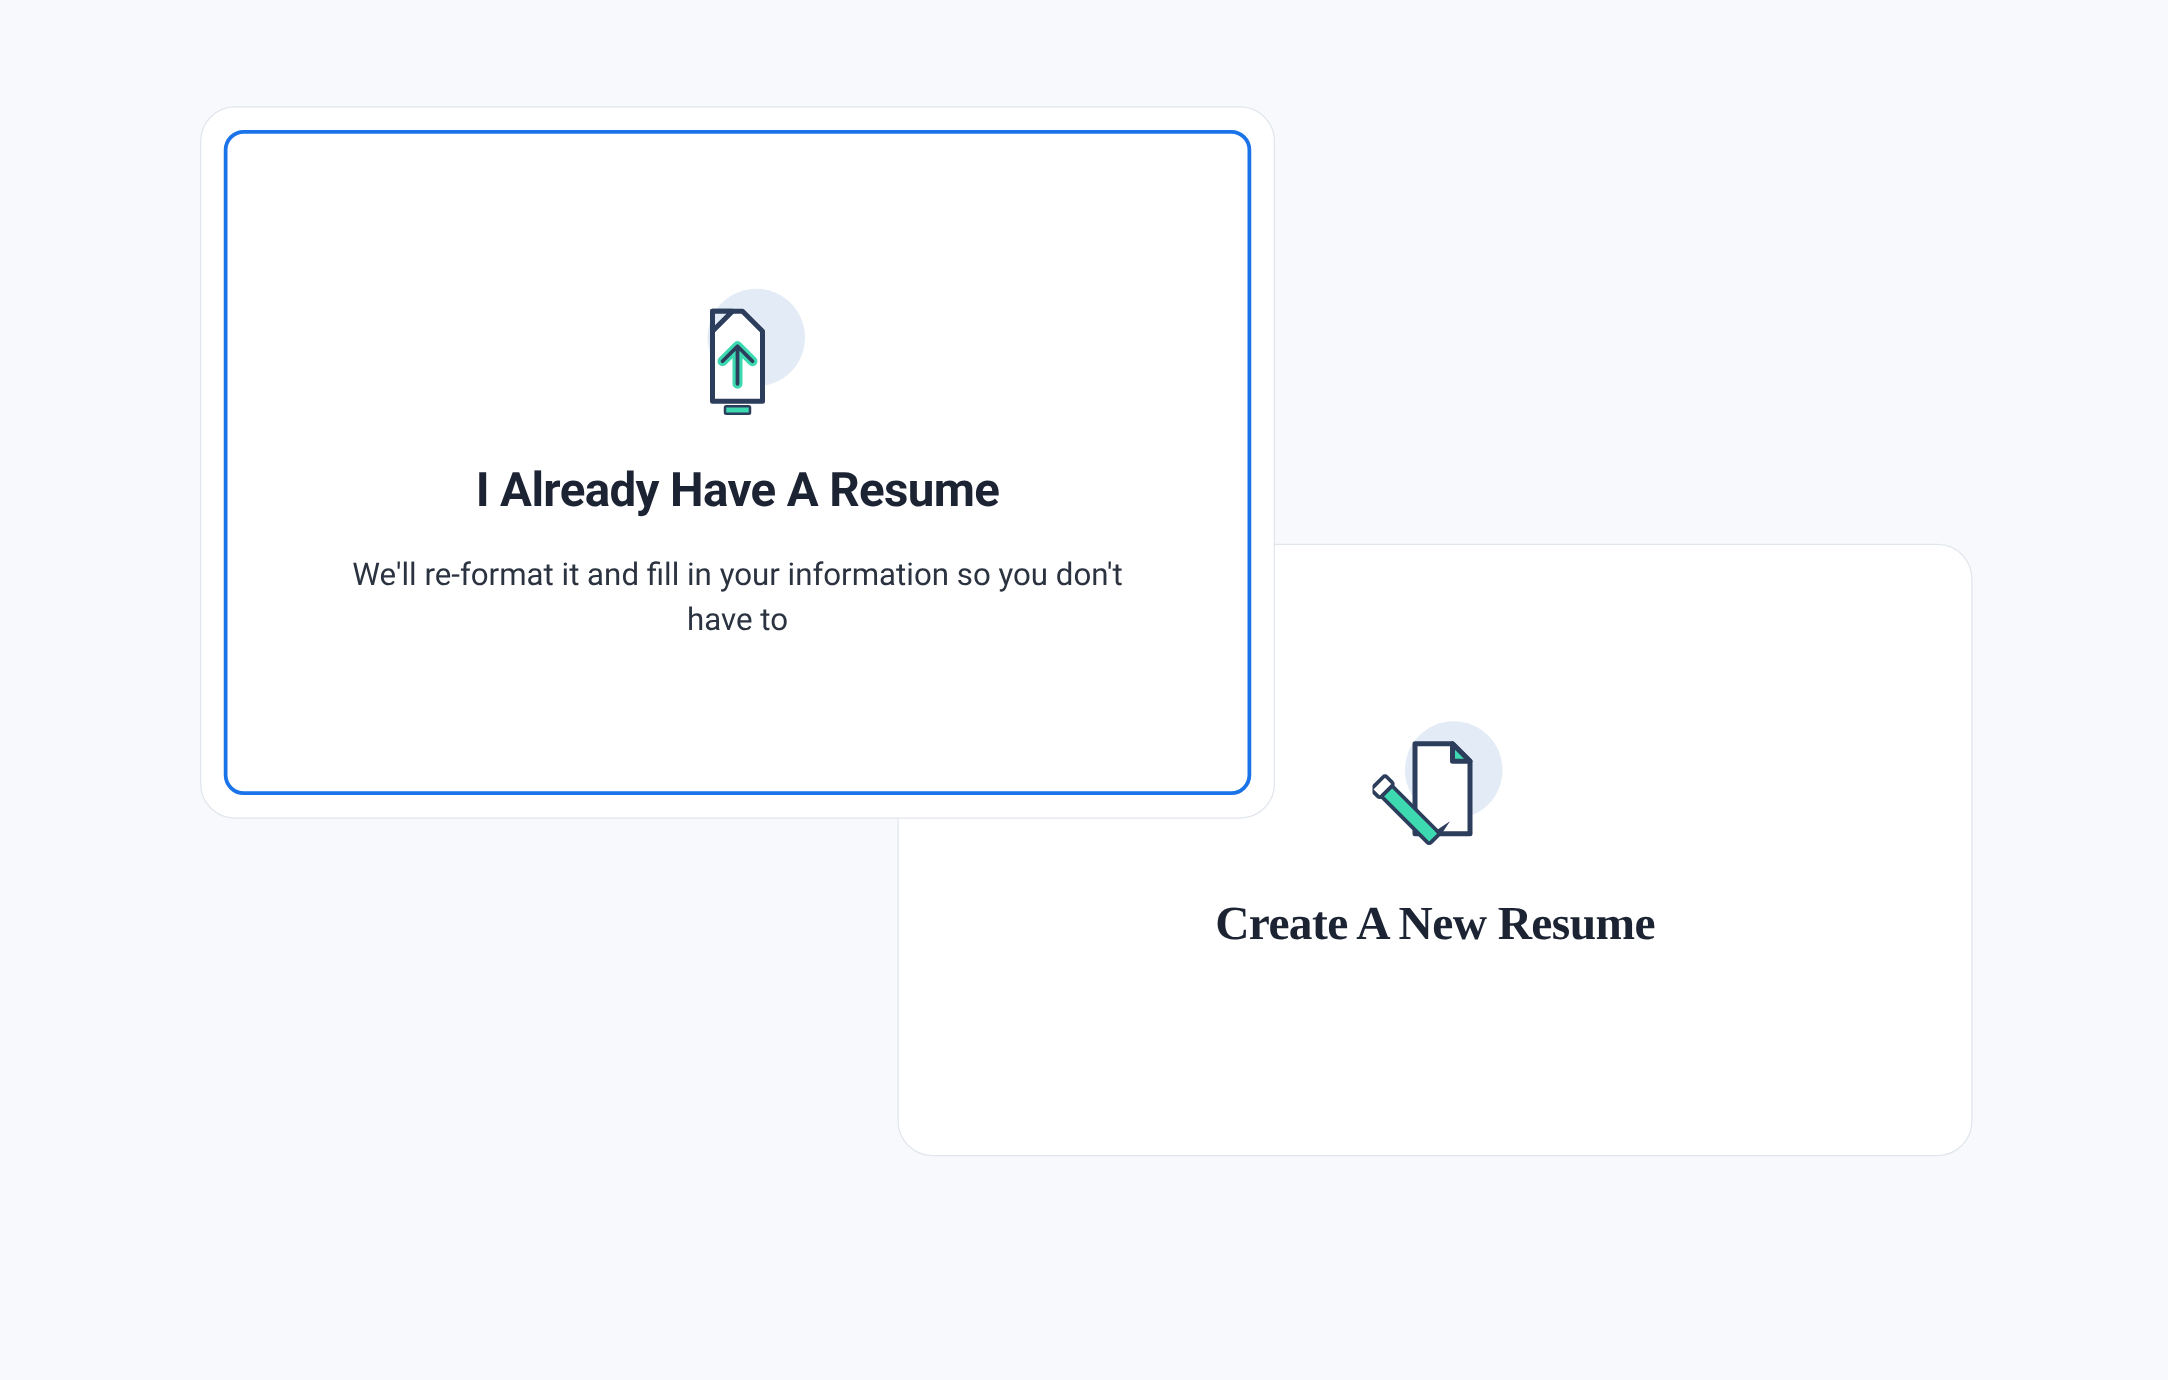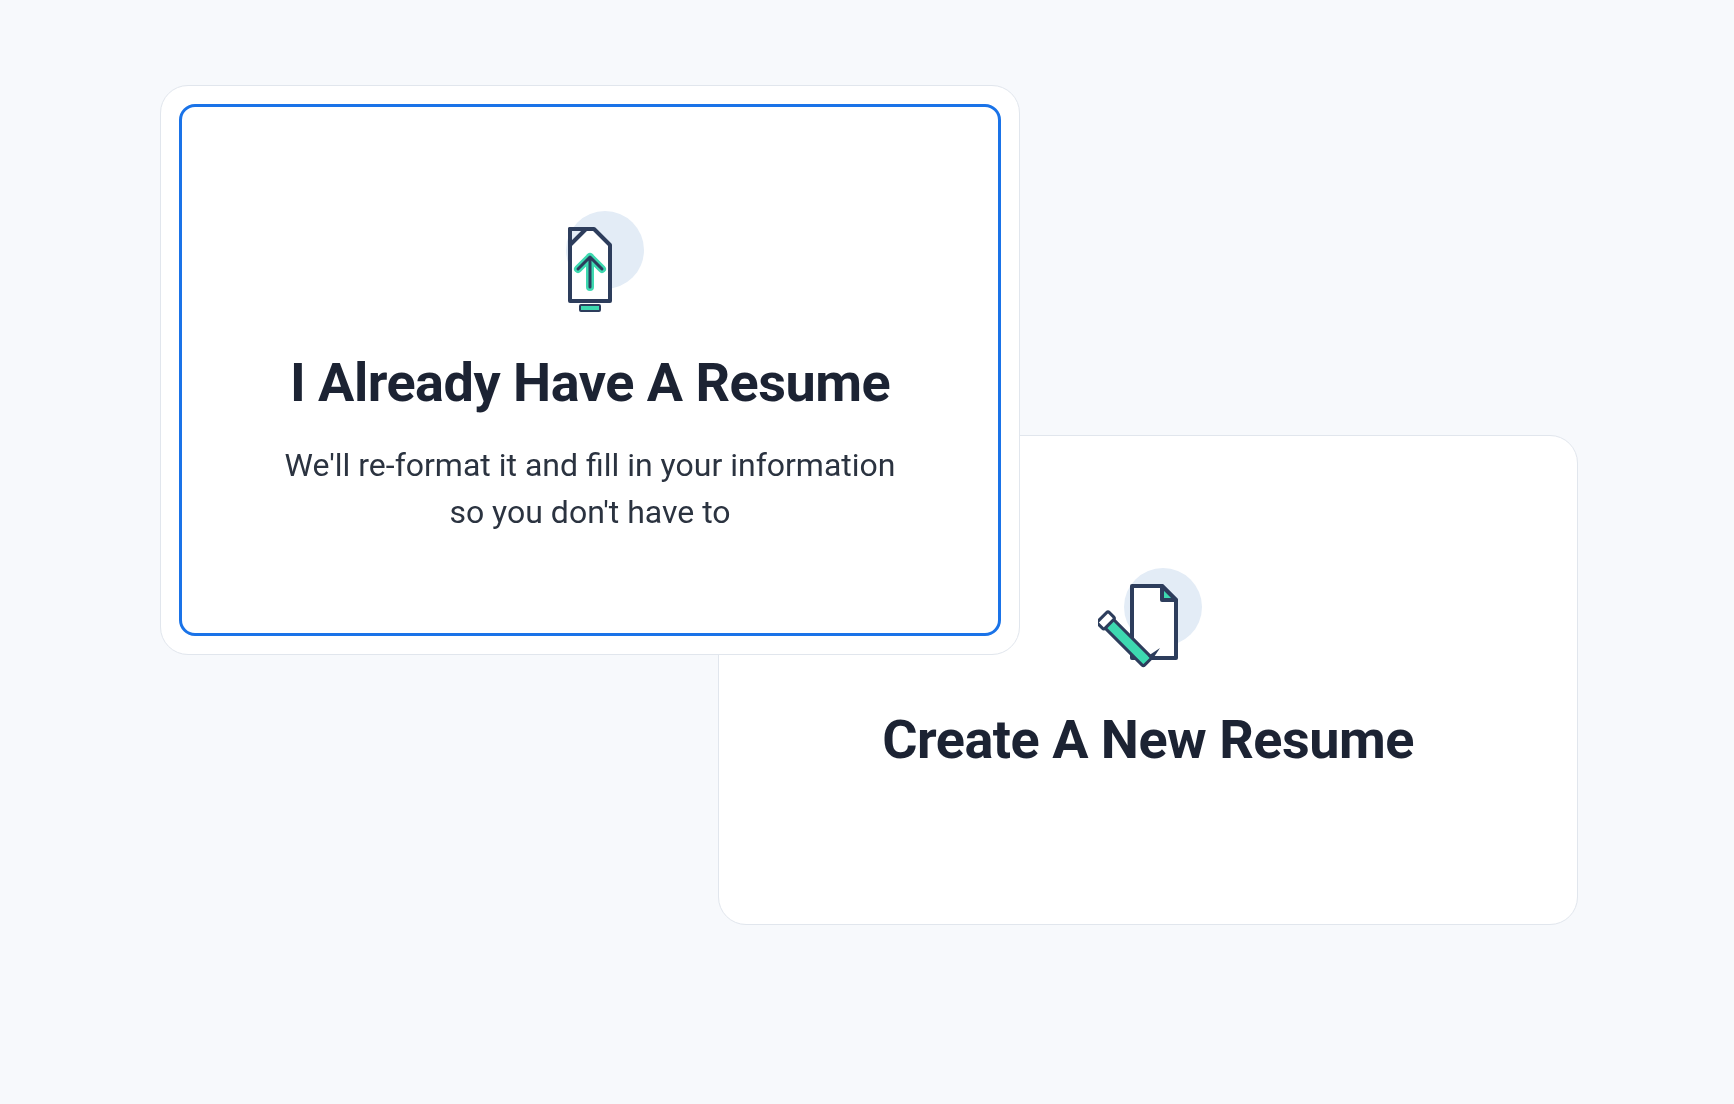--- a/index.html
+++ b/index.html
@@ -45,20 +45,21 @@
   }
   .create-card {
     left: 718px;
     top: 435px;
     width: 860px;
     height: 490px;
     z-index: 1;
   }
   .create-card .card-inner {
     border: 1px solid transparent;
+    font-family: Liberation Serif, serif;
   }
   .icon-wrap {
     position: relative;
     width: 120px;
     height: 120px;
     margin-bottom: 26px;
     display: flex;
     align-items: center;
     justify-content: center;
   }
@@ -70,28 +71,28 @@
     background: #e3ecf6;
     top: 6px;
     right: 6px;
   }
   .icon-svg {
     position: relative;
     width: 100px;
     height: 100px;
   }
   .card-title {
-    font-size: 54px;
+    font-size: 38px;
     font-weight: 700;
     color: #1c2333;
     letter-spacing: -0.5px;
     margin-bottom: 28px;
   }
   .card-desc {
-    font-size: 32px;
+    font-size: 25px;
     font-weight: 400;
     color: #2b3340;
     line-height: 1.45;
     max-width: 640px;
   }
 </style>
 </head>
 <body>
 
 <div class="card-outer upload-card">

